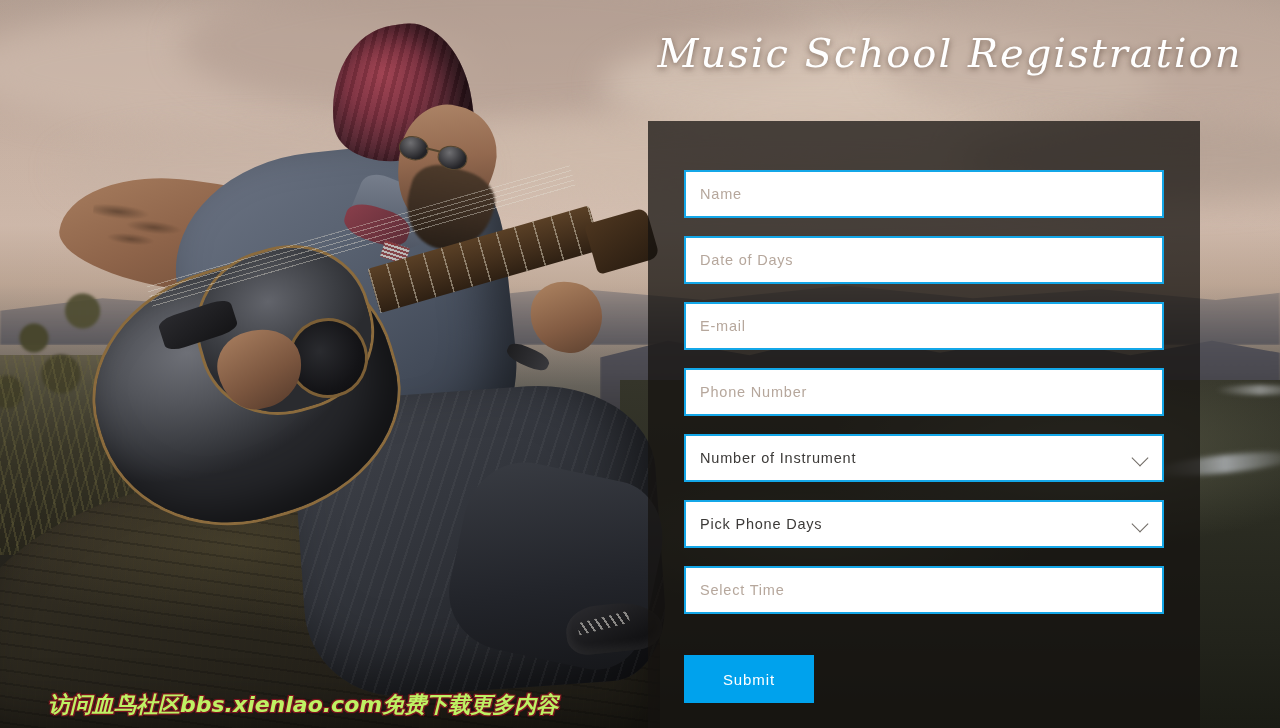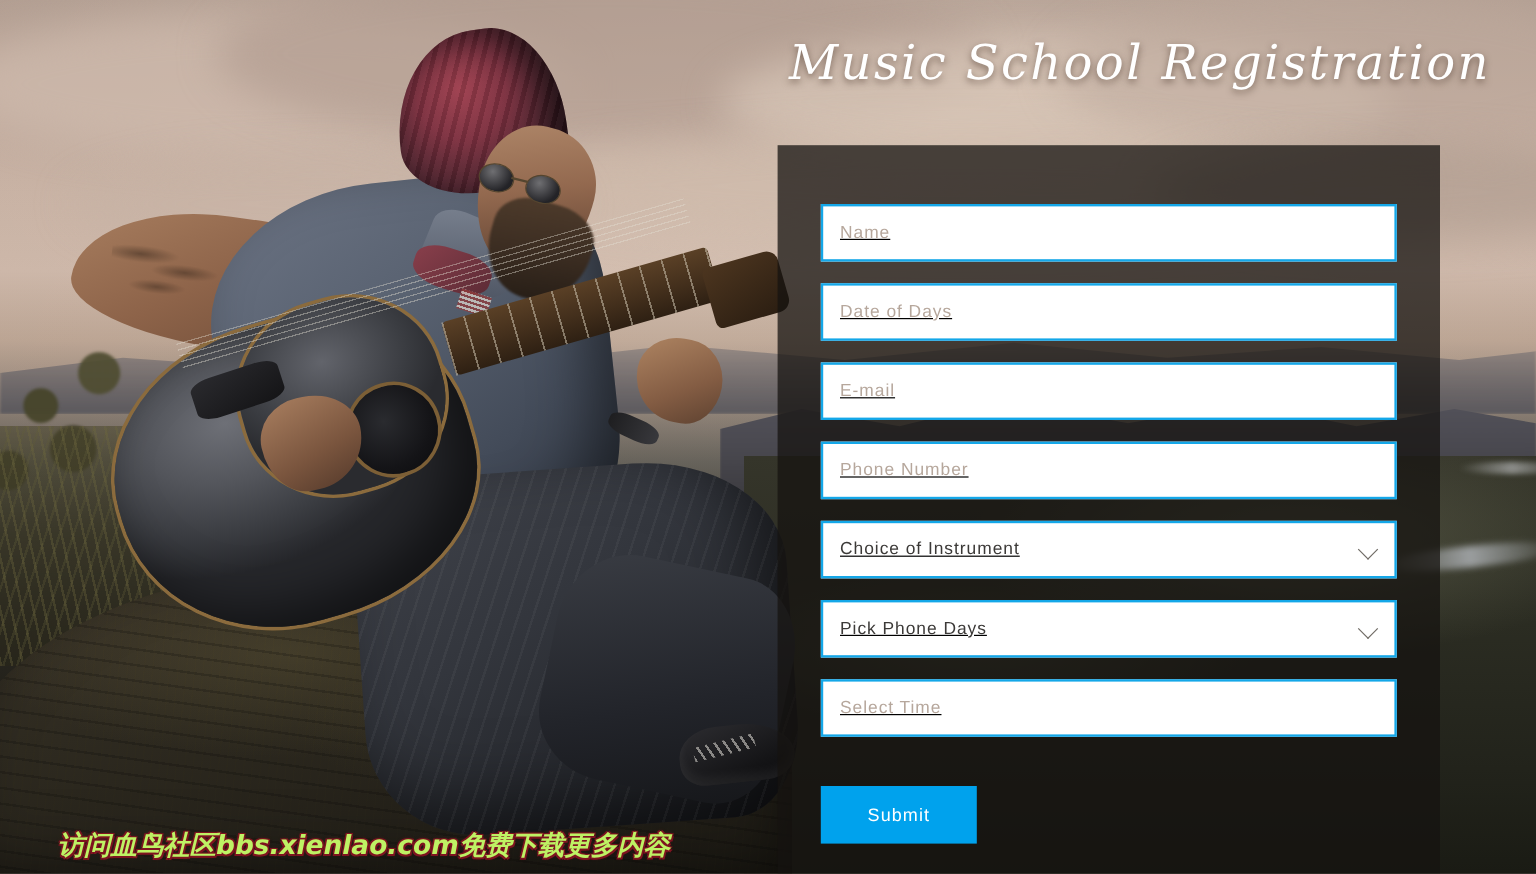--- a/index.html
+++ b/index.html
@@ -439,21 +439,20 @@
     text-shadow: 0 2px 6px rgba(60,40,30,0.55);
     white-space: nowrap;
   }
 
   
   .form {
     position: absolute;
     left: 684px;
     top: 170px;
     width: 480px;
-    text-decoration: underline;
   }
   .field {
     position: relative;
     height: 48px;
     margin-bottom: 18px;
     background: #ffffff;
     border: 2px solid #14a7e8;
     box-sizing: border-box;
     display: flex;
     align-items: center;
@@ -609,21 +608,21 @@
 
     <div class="field">
       <span class="ph">E-mail</span>
     </div>
 
     <div class="field">
       <span class="ph">Phone Number</span>
     </div>
 
     <div class="field select">
-      <span class="ph">Choice of Instrument</span>
+      <span class="ph">Number of Instrument</span>
       <span class="chev"></span>
     </div>
 
     <div class="field select">
       <span class="ph">Pick Phone Days</span>
       <span class="chev"></span>
     </div>
 
     <div class="field">
       <span class="ph">Select Time</span>

